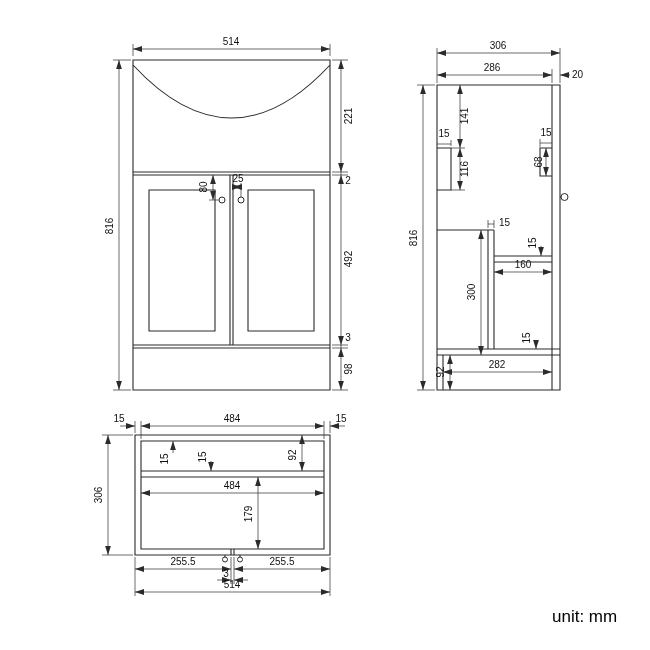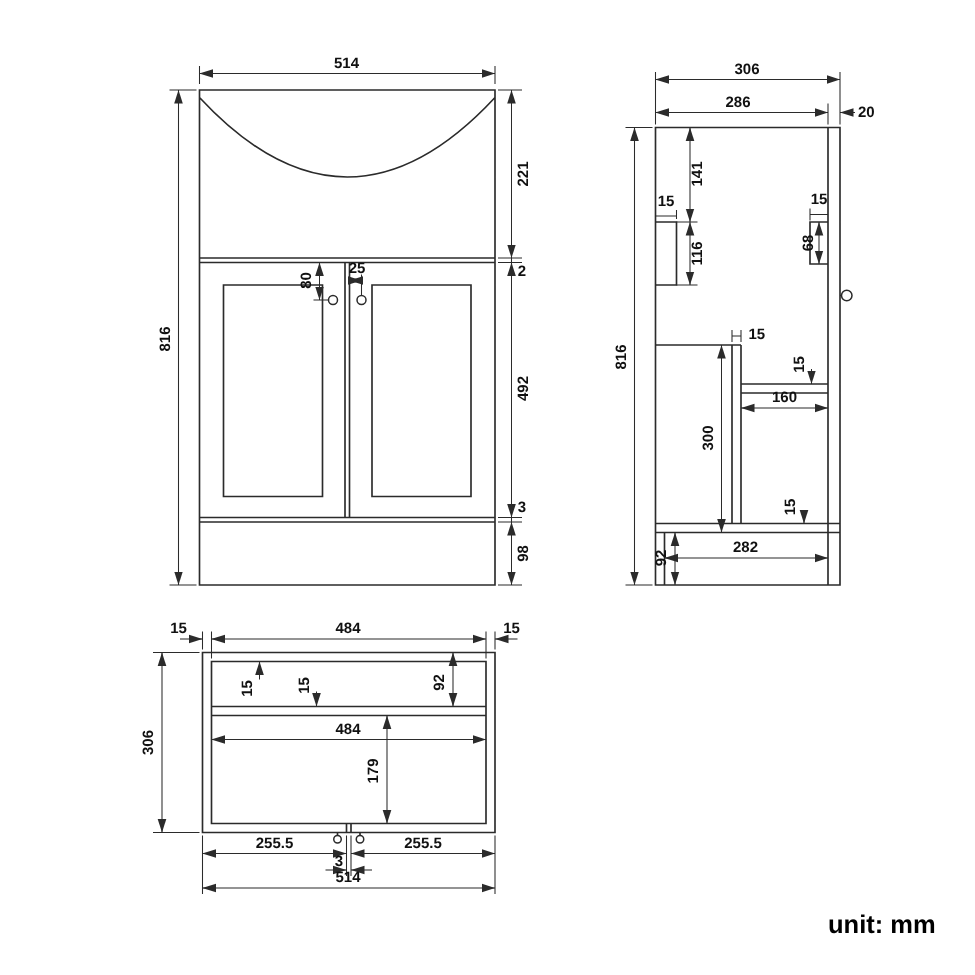--- a/index.html
+++ b/index.html
@@ -1,17 +1,17 @@
 <!DOCTYPE html>
 <html><head>
 <meta charset="utf-8">
 <style>
   html,body{margin:0;padding:0;background:#ffffff;}
   .screen{width:650px;height:650px;background:#ffffff;position:relative;overflow:hidden;
-          font-family:"Liberation Sans",sans-serif;font-weight:bold;}
+          font-family:"Liberation Sans",sans-serif;}
   svg{display:block;}
   .g{fill:none;stroke:#2b2b2b;stroke-width:1.1;}
   .g2{fill:none;stroke:#2b2b2b;stroke-width:1;}
   .e{fill:none;stroke:#2b2b2b;stroke-width:0.7;}
   .d{stroke:#2b2b2b;stroke-width:0.7;}
   text{fill:#111;font-size:10px;text-anchor:middle;font-family:"Liberation Sans",sans-serif;}
   text.as{text-anchor:start;}
   text.unit{font-size:17px;text-anchor:start;fill:#000;}
 </style>
 </head>

